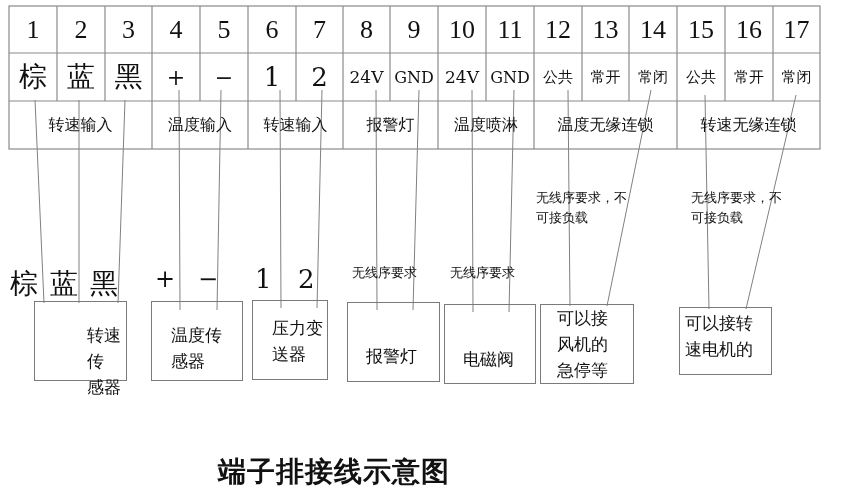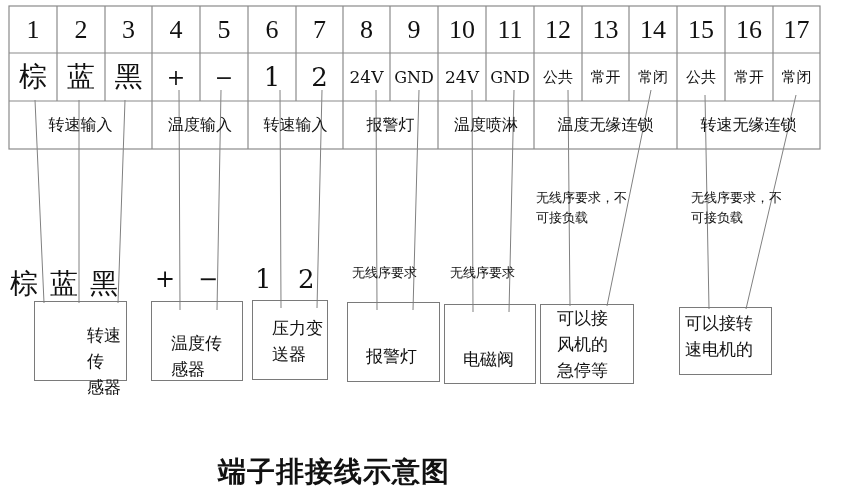--- a/index.html
+++ b/index.html
@@ -131,21 +131,21 @@
   <div>可接负载</div>
 </div>
 
 <div class="box" style="left:34px;top:301px;width:93px;height:80px;">
   <div class="box-text" style="left:20px;top:20px;margin-left:32px;">
     <div>转速传</div>
     <div>感器</div>
   </div>
 </div>
 <div class="box" style="left:151px;top:301px;width:92px;height:80px;">
-  <div class="box-text" style="left:19px;top:28px;">
+  <div class="box-text" style="left:19px;top:20px;">
     <div>温度传</div>
     <div>感器</div>
   </div>
 </div>
 <div class="box" style="left:252px;top:300px;width:76px;height:80px;">
   <div class="box-text" style="left:19px;top:14px;">
     <div>压力变</div>
     <div>送器</div>
   </div>
 </div>

